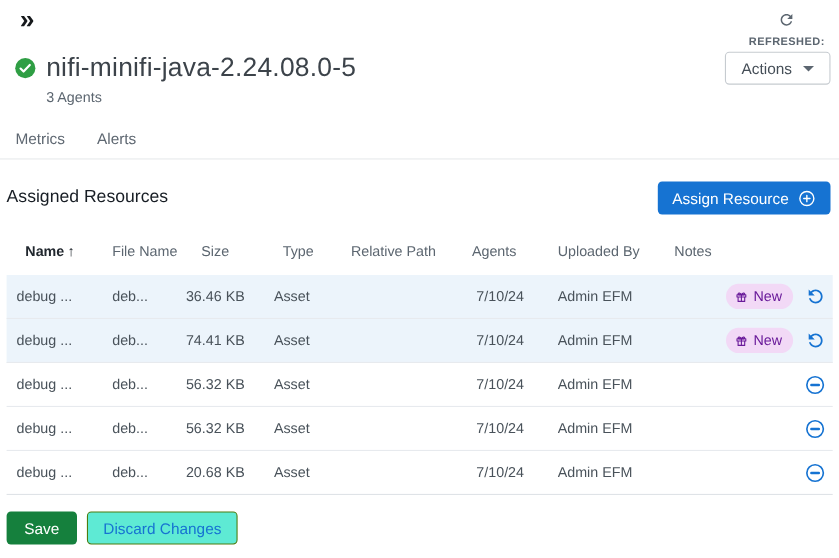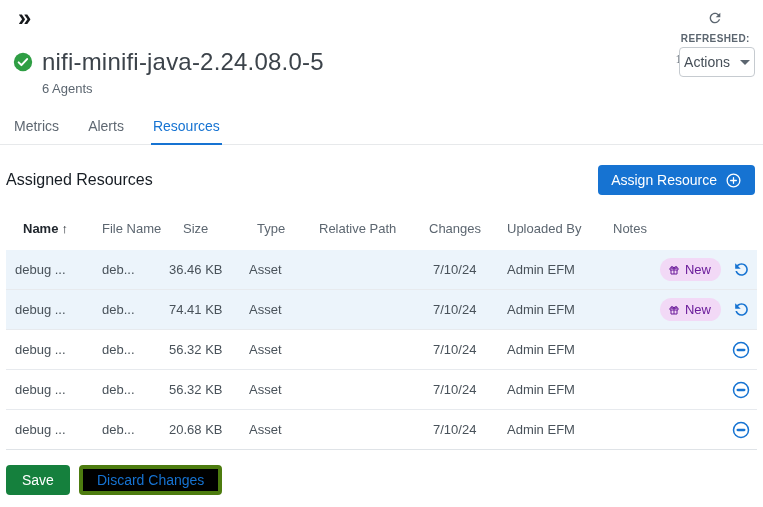--- a/index.html
+++ b/index.html
@@ -14,21 +14,21 @@
   .refreshed { display:flex; align-items:center; gap:7px; margin-top:4px;flex-direction:column; }
   .refreshed svg { display:block; }
   .ref-label { font-size:10px; letter-spacing:.4px; color:#5c6670; font-weight:600; }
   .ref-value { font-size:13px; color:#5c6670;font-family:Liberation Serif, serif; }
 
   .title-row { display:flex; align-items:center; padding:0 8px 0 13px; margin-top:14px; height:32px; }
   .check-wrap { width:20px; height:20px; margin-right:9px; flex:none; }
   .page-title { font-size:24px; font-weight:400; color:#3c434a; flex:1 1 auto; letter-spacing:.2px; }
   .actions-btn {
     display:flex; align-items:center; gap:10px; background:#fff;
-    border:1px solid #c6cbd0; border-radius:4px; height:30px; padding:0 4px;
+    border:1px solid #c6cbd0; border-radius:4px; height:30px; padding:0 14px;
     font-size:14px; color:#454e57; cursor:pointer; font-family:inherit;
   }
   .caret-down { width:0; height:0; border-left:5px solid transparent; border-right:5px solid transparent; border-top:5px solid #5c6670; }
 
   .subtitle { margin:3px 0 0 42px; font-size:13px; color:#5c6670; }
 
   .tabs { display:flex; gap:25px; padding:0 0 0 12px; margin-top:16px; border-bottom:1px solid #e7e9eb; }
   .tab { font-size:14px; color:#5f6872; padding:6px 2px 9px 2px; cursor:pointer; border-bottom:2px solid transparent; margin-bottom:-1px; }
   .tab.active { color:#1673d2; border-bottom-color:#1673d2; }
 
@@ -65,21 +65,21 @@
     border-radius:12px; height:23px; padding:0 10px 0 8px; font-size:13px;text-align:center;
   }
   .iconbtn { background:none; border:none; padding:0; cursor:pointer; width:22px; height:22px; display:flex; align-items:center; justify-content:center; }
 
   .footer { display:flex; gap:9px; margin:15px 0 0 6px; }
   .save-btn {
     background:#15803d; color:#fff; border:none; border-radius:4px; height:30px;
     padding:0 16px; font-size:14px; cursor:pointer; font-family:inherit;
   }
   .discard-btn {
-    background:#000000; color:#1673d2; border:4px solid #4d7c0f; border-radius:4px;
+    background:#5eead4; color:#1673d2; border:1px solid #4d7c0f; border-radius:4px;
     height:30px; padding:0 14px; font-size:14px; cursor:pointer; font-family:inherit;
   }
 </style>
 </head>
 <body>
 
 <div class="topbar">
   <span class="chev">»</span>
   <div class="refreshed">
     <span style="cursor:pointer;display:flex;">
@@ -99,26 +99,25 @@
         <path d="M6.8 12.4l3.3 3.3 6.8-7.2" stroke="#fff" stroke-width="2.4" fill="none" stroke-linecap="round" stroke-linejoin="round"></path>
       </svg>
   </span>
   <span class="page-title">nifi-minifi-java-2.24.08.0-5</span>
   <button class="actions-btn">
     <span>Actions</span>
     <span class="caret-down"></span>
   </button>
 </div>
 
-<div class="subtitle">6 Agents</div>
+<div class="subtitle">3 Agents</div>
 
 <div class="tabs">
   <div class="tab">Metrics</div>
   <div class="tab">Alerts</div>
-  <div class="tab active">Resources</div>
 </div>
 
 <div class="section-head">
   <span class="section-title">Assigned Resources</span>
   <button class="assign-btn">
     <span>Assign Resource</span>
     <span style="display:flex;">
       <svg width="17" height="17" viewBox="0 0 24 24" fill="none" stroke="#fff" stroke-width="1.8" stroke-linecap="round">
           <circle cx="12" cy="12" r="9"></circle>
           <path d="M12 8v8M8 12h8"></path>
@@ -127,21 +126,21 @@
   </button>
 </div>
 
 <div class="table">
   <div class="thead">
     <div class="th c-name"><span>Name</span><span class="sort-arrow">↑</span></div>
     <div class="th">File Name</div>
     <div class="th c-size">Size</div>
     <div class="th c-type">Type</div>
     <div class="th">Relative Path</div>
-    <div class="th">Changes</div>
+    <div class="th">Agents</div>
     <div class="th">Uploaded By</div>
     <div class="th c-notes">Notes</div>
     <div class="th"></div>
   </div>
 
   <div class="tr stripe">
     <div class="td">debug ...</div>
     <div class="td">deb...</div>
     <div class="td">36.46 KB</div>
     <div class="td">Asset</div>

